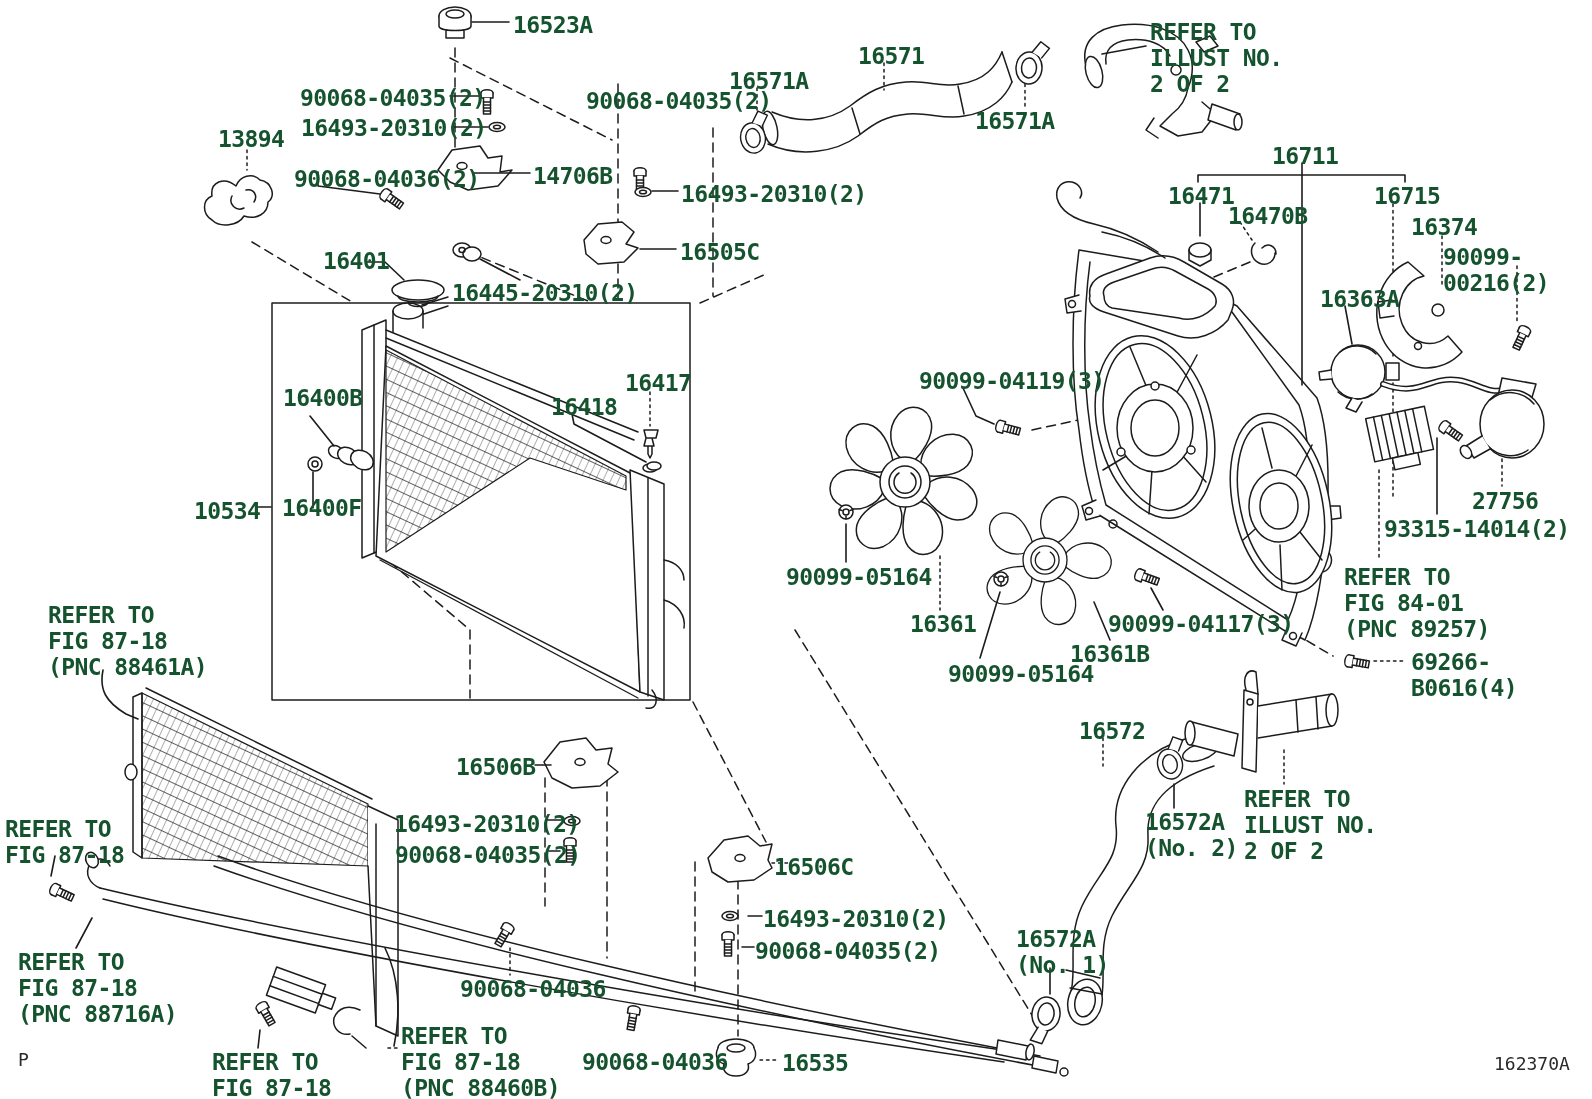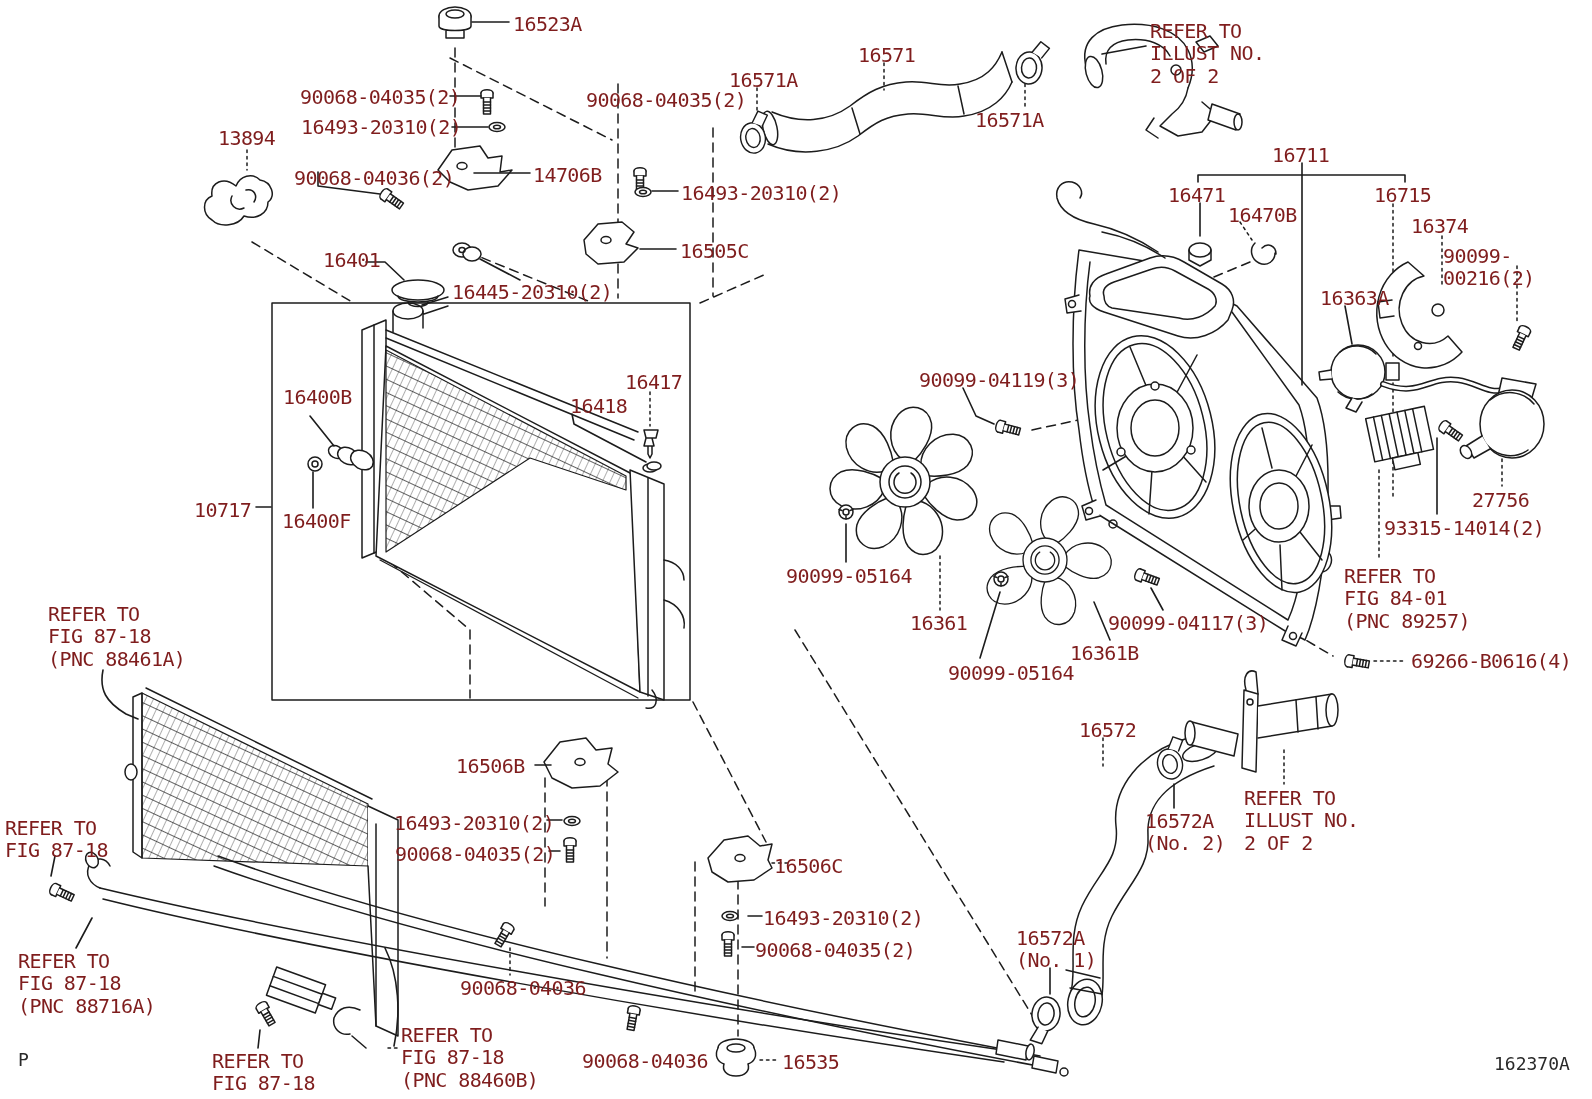--- a/index.html
+++ b/index.html
@@ -1,20 +1,20 @@
 <!DOCTYPE html>
 <html><head>
 <meta charset="utf-8">
 <style>
   html,body{margin:0;padding:0;background:#fff}
   #canvas{position:relative;width:1592px;height:1099px;background:#fff;
           font-family:"DejaVu Sans Mono",monospace;overflow:hidden}
   #art{position:absolute;left:0;top:0}
-  .lbl{position:absolute;font-weight:normal;font-size:20px;line-height:1.12;
-       color:#7f1d1d;white-space:pre-line;letter-spacing:-0.6px}
+  .lbl{position:absolute;font-weight:bold;font-size:23px;line-height:1.12;
+       color:#14532d;white-space:pre-line;letter-spacing:-0.6px}
   .plain{font-weight:normal;font-size:18px;letter-spacing:0;color:#2a2a2a}
 </style>
 </head>
 <body>
 
 <div id="canvas">
 
 <svg id="art" width="1592" height="1099" viewBox="0 0 1592 1099" fill="none" stroke="#1c1c1c" stroke-width="1.5" stroke-linecap="round" stroke-linejoin="round">
   <defs>
     <pattern id="coreHatch" width="7" height="12" patternUnits="userSpaceOnUse" patternTransform="rotate(25)">
@@ -356,24 +356,24 @@
 2 OF 2</div>
 <div class="lbl" style="left:1272px;top:144px">16711</div>
 <div class="lbl" style="left:1168px;top:184px">16471</div>
 <div class="lbl" style="left:1228px;top:204px">16470B</div>
 <div class="lbl" style="left:1374px;top:184px">16715</div>
 <div class="lbl" style="left:1411px;top:215px">16374</div>
 <div class="lbl" style="left:1443px;top:245px">90099-00216(2)</div>
 <div class="lbl" style="left:1320px;top:287px">16363A</div>
 <div class="lbl" style="left:919px;top:369px">90099-04119(3)</div>
 <div class="lbl" style="left:283px;top:386px">16400B</div>
-<div class="lbl" style="left:570px;top:395px">16418</div>
+<div class="lbl" style="left:551px;top:395px">16418</div>
 <div class="lbl" style="left:625px;top:371px">16417</div>
-<div class="lbl" style="left:194px;top:499px">10717</div>
-<div class="lbl" style="left:282px;top:510px">16400F</div>
+<div class="lbl" style="left:194px;top:499px">10534</div>
+<div class="lbl" style="left:282px;top:496px">16400F</div>
 <div class="lbl" style="left:786px;top:565px">90099-05164</div>
 <div class="lbl" style="left:910px;top:612px">16361</div>
 <div class="lbl" style="left:948px;top:662px">90099-05164</div>
 <div class="lbl" style="left:1070px;top:642px">16361B</div>
 <div class="lbl" style="left:1108px;top:612px">90099-04117(3)</div>
 <div class="lbl" style="left:1472px;top:489px">27756</div>
 <div class="lbl" style="left:1384px;top:517px">93315-14014(2)</div>
 <div class="lbl" style="left:1344px;top:565px">REFER TO
 FIG 84-01
 (PNC 89257)</div>

